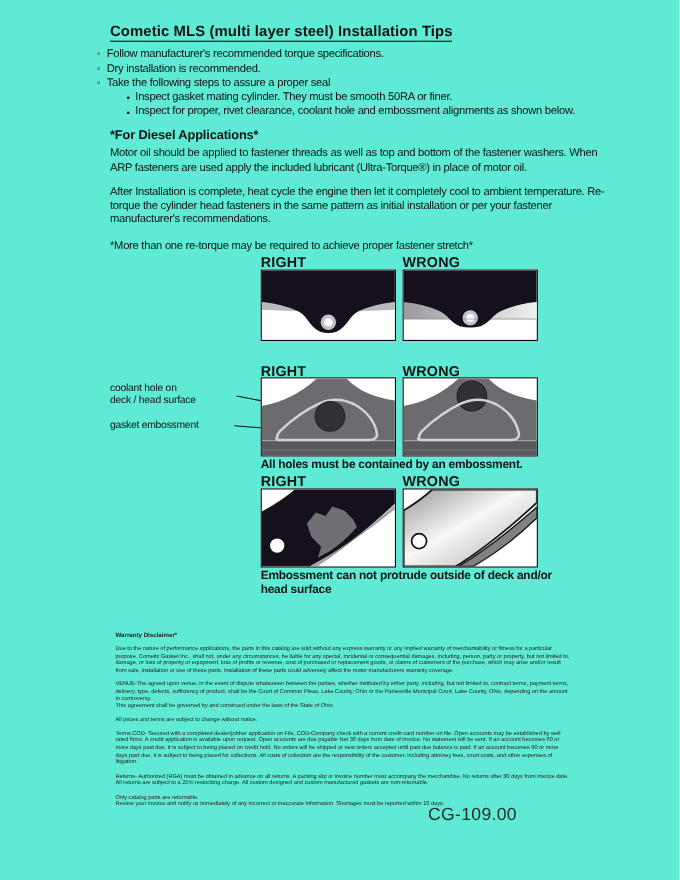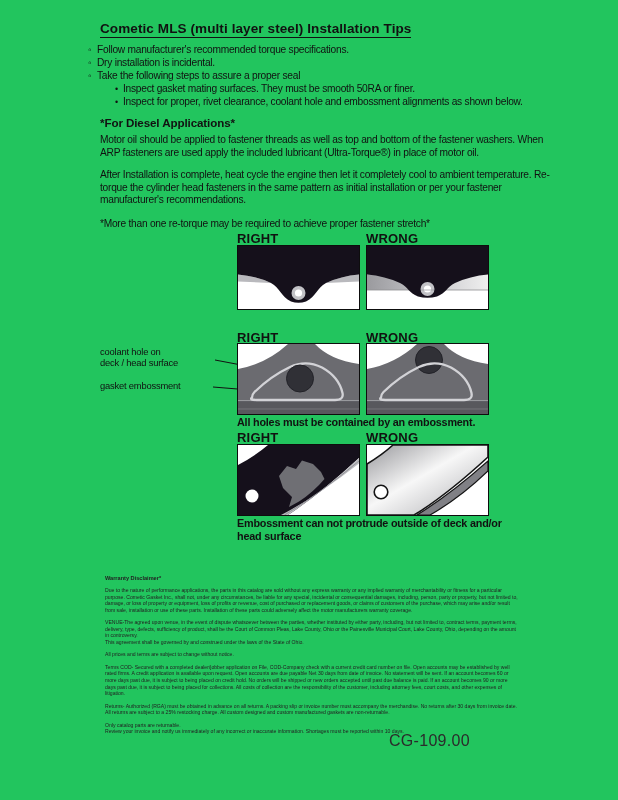--- a/index.html
+++ b/index.html
@@ -1,17 +1,17 @@
 <!DOCTYPE html>
 <html><head>
 <meta charset="utf-8">
 <style>
   html,body { margin:0; padding:0; background:#ffffff; }
   #page {
-    position:relative; width:618px; height:800px; background:#22c55e;
+    position:relative; width:618px; height:800px; background:#5eead4;
     font-family:"Liberation Sans", sans-serif; color:#111; overflow:hidden;
   }
   
   .title {
     position:absolute; left:100px; top:21px;
     font-size:13.5px; font-weight:bold; letter-spacing:0.1px;
     border-bottom:1.6px solid #111; padding-bottom:1px; display:inline-block;
   }
   
   .bullets { position:absolute; left:88px; top:44px; width:512px;
@@ -50,29 +50,29 @@
 
   <div class="title">Cometic MLS (multi layer steel) Installation Tips</div>
 
   <div class="bullets">
     <div class="bullet-row">
       <span class="marker">◦</span>
       <span>Follow manufacturer's recommended torque specifications.</span>
     </div>
     <div class="bullet-row">
       <span class="marker">◦</span>
-      <span>Dry installation is incidental.</span>
+      <span>Dry installation is recommended.</span>
     </div>
     <div class="bullet-row">
       <span class="marker">◦</span>
       <span>Take the following steps to assure a proper seal</span>
     </div>
     <div class="bullet-row sub">
       <span class="marker">•</span>
-      <span>Inspect gasket mating surfaces.  They must be smooth 50RA or finer.</span>
+      <span>Inspect gasket mating cylinder.  They must be smooth 50RA or finer.</span>
     </div>
     <div class="bullet-row sub">
       <span class="marker">•</span>
       <span>Inspect for proper, rivet clearance, coolant hole and embossment alignments as shown below.</span>
     </div>
   </div>
 
   <div class="h2" style="top:116px;">*For Diesel Applications*</div>
   <div class="para" style="top:134px;">Motor oil should be applied to fastener threads as well as top and bottom of the fastener washers. When ARP fasteners are used apply the included lubricant (Ultra-Torque®) in place of motor oil.</div>
   <div class="para" style="top:169px;">After Installation is complete, heat cycle the engine then let it completely cool to ambient temperature. Re-torque the cylinder head fasteners in the same pattern as initial installation or per your fastener manufacturer's recommendations.</div>

